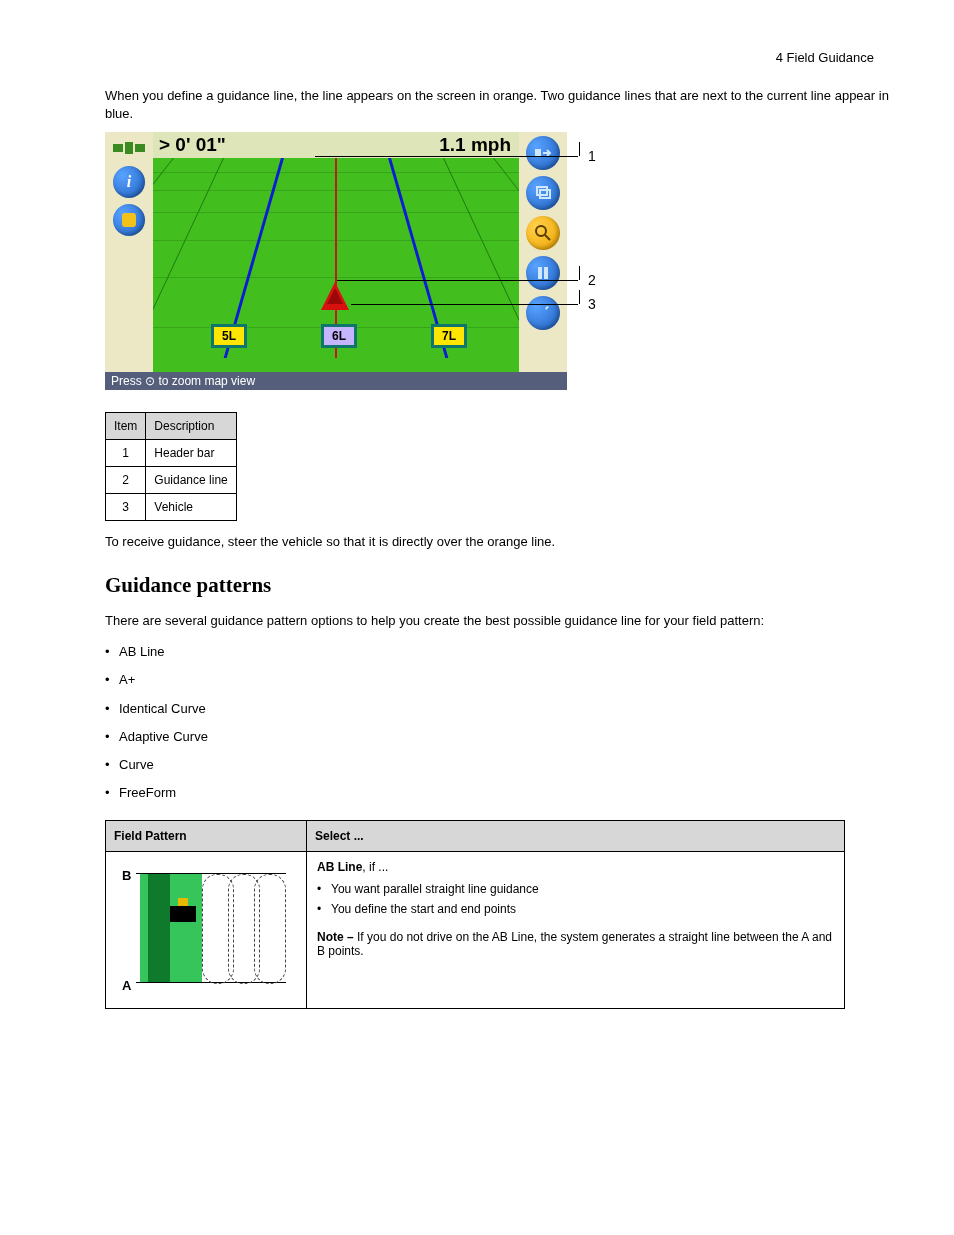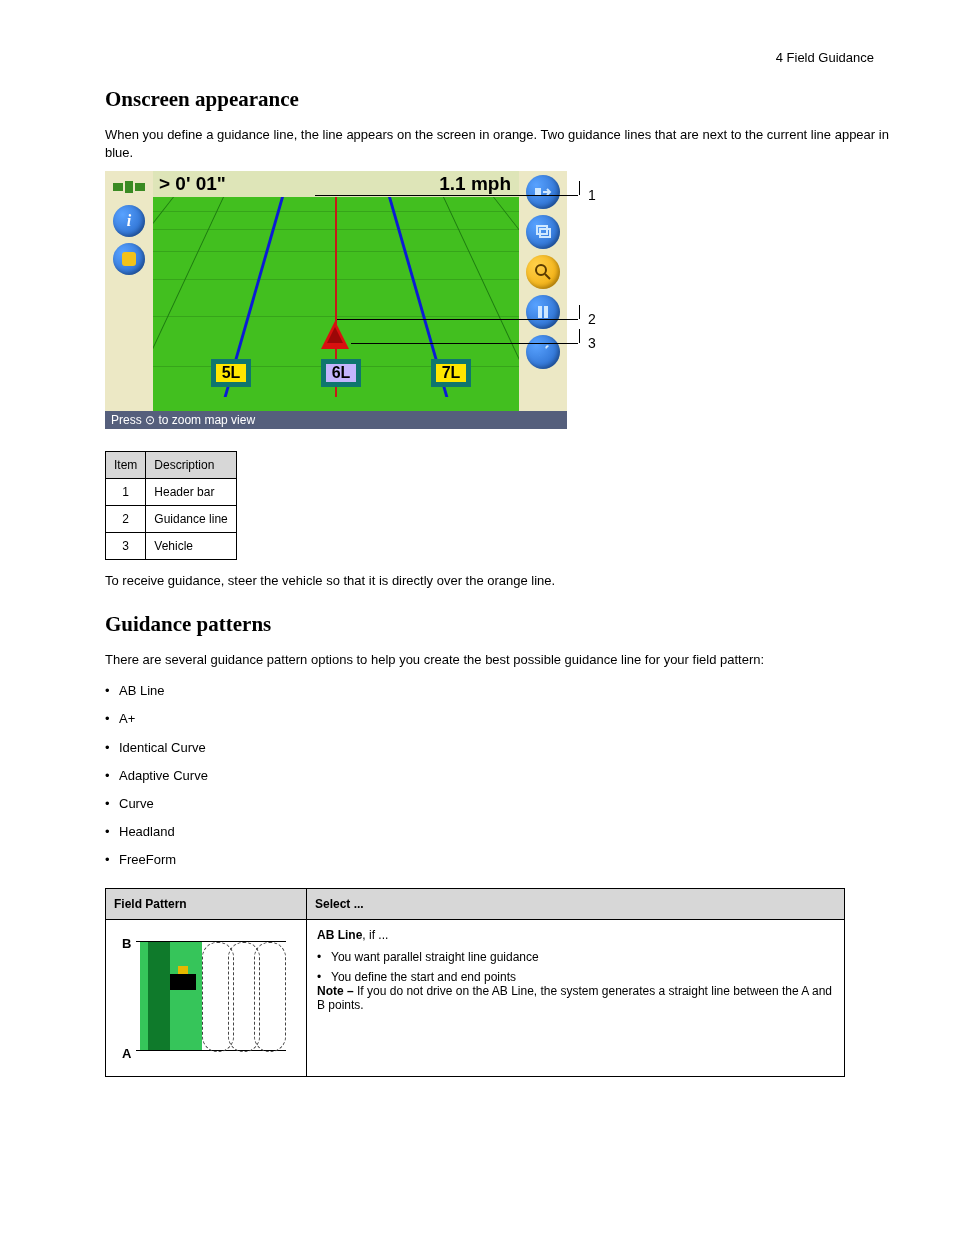--- a/index.html
+++ b/index.html
@@ -85,21 +85,21 @@
 
   
   .grid-h { position:absolute; left:0; width:100%; height:1px; background:#36a51a; }
   .persp { position:absolute; top:26px; bottom:42px; width:2px; background:#000; }
   .persp.thin { width:1px; background:#1d7a10; }
   .blue-line { position:absolute; top:26px; width:3px; background:#0b1bd6; }
   .red-line { position:absolute; top:26px; width:2px; background:#c71818; }
 
   .swath-label {
     position:absolute; bottom:24px; width:30px; height:18px;
-    background:#ffe600; border:5px solid #0f766e; font-size:16px; font-weight:bold;
+    background:#ffe600; border:3px solid #0f766e; font-size:12px; font-weight:bold;
     display:flex; align-items:center; justify-content:center;
   }
   .swath-label.cur { background:#c4b5fd; }
 
   .vehicle {
     position:absolute; width:0; height:0;
     border-left:14px solid transparent;
     border-right:14px solid transparent;
     border-bottom:28px solid #d91010;
   }
@@ -153,21 +153,20 @@
   .ab-label.b { top:8px; } .ab-label.a { top:118px; }
 
 </style>
 </head>
 <body>
 
 <div class="page">
 
   <div class="top-right">4     Field Guidance</div>
 
-  <h2>Onscreen appearance</h2>
   <p>When you define a guidance line, the line appears on the screen in orange. Two guidance lines that are next to the current line appear in blue.</p>
 
   <div class="shot-wrap">
     <div class="shot">
 
       <div class="left-rail">
         <div class="sat-ico">
           <svg width="34" height="20" viewBox="0 0 34 20">
               <g fill="#3a8a22">
                 <rect x="1" y="6" width="10" height="8"></rect>
@@ -297,24 +296,20 @@
         <span class="dot"></span>
         <span>Identical Curve</span>
       </div>
     <div class="it">
         <span class="dot"></span>
         <span>Adaptive Curve</span>
       </div>
     <div class="it">
         <span class="dot"></span>
         <span>Curve</span>
-      </div>
-    <div class="it">
-        <span class="dot"></span>
-        <span>Headland</span>
       </div>
     <div class="it">
         <span class="dot"></span>
         <span>FreeForm</span>
       </div>
   </div>
 
   <table class="pat-table">
     <tbody>
         <tr>
@@ -340,19 +335,19 @@
       <td>
         <div><b>AB Line</b><span>, if ...</span></div>
         <div style="margin-top:8px; display:flex">
               <span class="dot" style="width:14px">•&nbsp;</span>
               <span>You want parallel straight line guidance</span>
             </div>
         <div style="margin-top:6px; display:flex">
               <span class="dot" style="width:14px">•&nbsp;</span>
               <span>You define the start and end points</span>
             </div>
-        <div style="margin-top:0"><b>Note –</b> <span>If you do not drive on the AB Line, the system generates a straight line between the A and B points.</span></div>
+        <div style="margin-top:14px"><b>Note –</b> <span>If you do not drive on the AB Line, the system generates a straight line between the A and B points.</span></div>
       </td>
     </tr>
   </tbody>
     </table>
 
 </div>
 
 </body></html>

